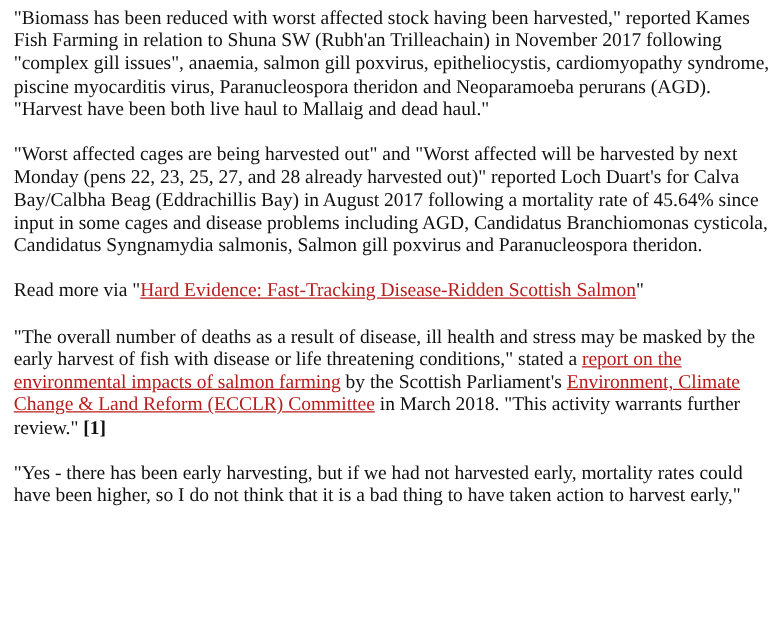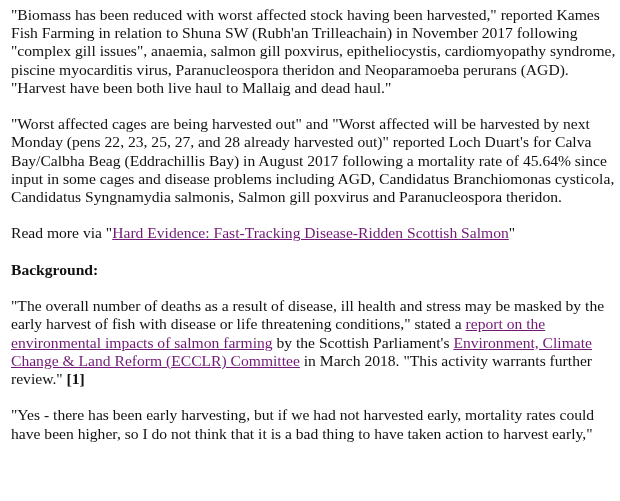--- a/index.html
+++ b/index.html
@@ -3,26 +3,25 @@
 <meta charset="utf-8">
 <style>
   html, body { margin: 0; padding: 0; background: #ffffff; }
   body {
     width: 620px; height: 501px; overflow: hidden;
     font-family: "Liberation Serif", "DejaVu Serif", serif;
     font-size: 15.6px; line-height: 18.2px; color: #111111;
   }
   .doc { position: absolute; left: 11px; top: 6px; width: 606px; }
   p { margin: 0 0 18.2px 0; }
-  a { color: #701a75; text-decoration: underline; }
+  a { color: #b91c1c; text-decoration: underline; }
   b { font-weight: bold; }
 </style>
 </head>
 <body>
 
 <div class="doc">
   <p>"Biomass has been reduced with worst affected stock having been harvested," reported Kames Fish Farming in relation to Shuna SW (Rubh'an Trilleachain)  in November 2017 following "complex  gill issues",  anaemia,  salmon  gill poxvirus,  epitheliocystis, cardiomyopathy syndrome, piscine  myocarditis virus,  Paranucleospora  theridon and Neoparamoeba perurans (AGD).  "Harvest have been both live haul to Mallaig and dead haul."</p>
   <p>"Worst affected cages are being harvested out" and "Worst affected will be harvested by next Monday (pens 22, 23, 25, 27, and 28 already harvested out)" reported Loch Duart's for Calva Bay/Calbha Beag (Eddrachillis Bay) in  August 2017 following a mortality rate of 45.64% since input in some cages and disease problems including AGD, Candidatus Branchiomonas cysticola, Candidatus Syngnamydia salmonis,  Salmon gill poxvirus and Paranucleospora theridon.</p>
   <p><span>Read more via "</span><a href="#">Hard Evidence: Fast-Tracking  Disease-Ridden Scottish Salmon</a><span>"</span></p>
-  <p><b>Background:</b></p>
   <p><span>"The overall  number of deaths as a result  of disease, ill health and stress may be masked by the early harvest of fish with disease or life threatening conditions,"  stated a </span><a href="#">report on the environmental impacts  of salmon  farming</a><span> by the Scottish Parliament's </span><a href="#">Environment,  Climate Change &amp; Land Reform (ECCLR) Committee</a><span> in March 2018.  "This  activity warrants further review." </span><b>[1]</b></p>
   <p>"Yes - there has been early harvesting, but if we had not harvested early, mortality rates  could have been higher,  so I do not think that it is a bad thing to have taken action to harvest early,"</p>
 </div>
 
 </body></html>

